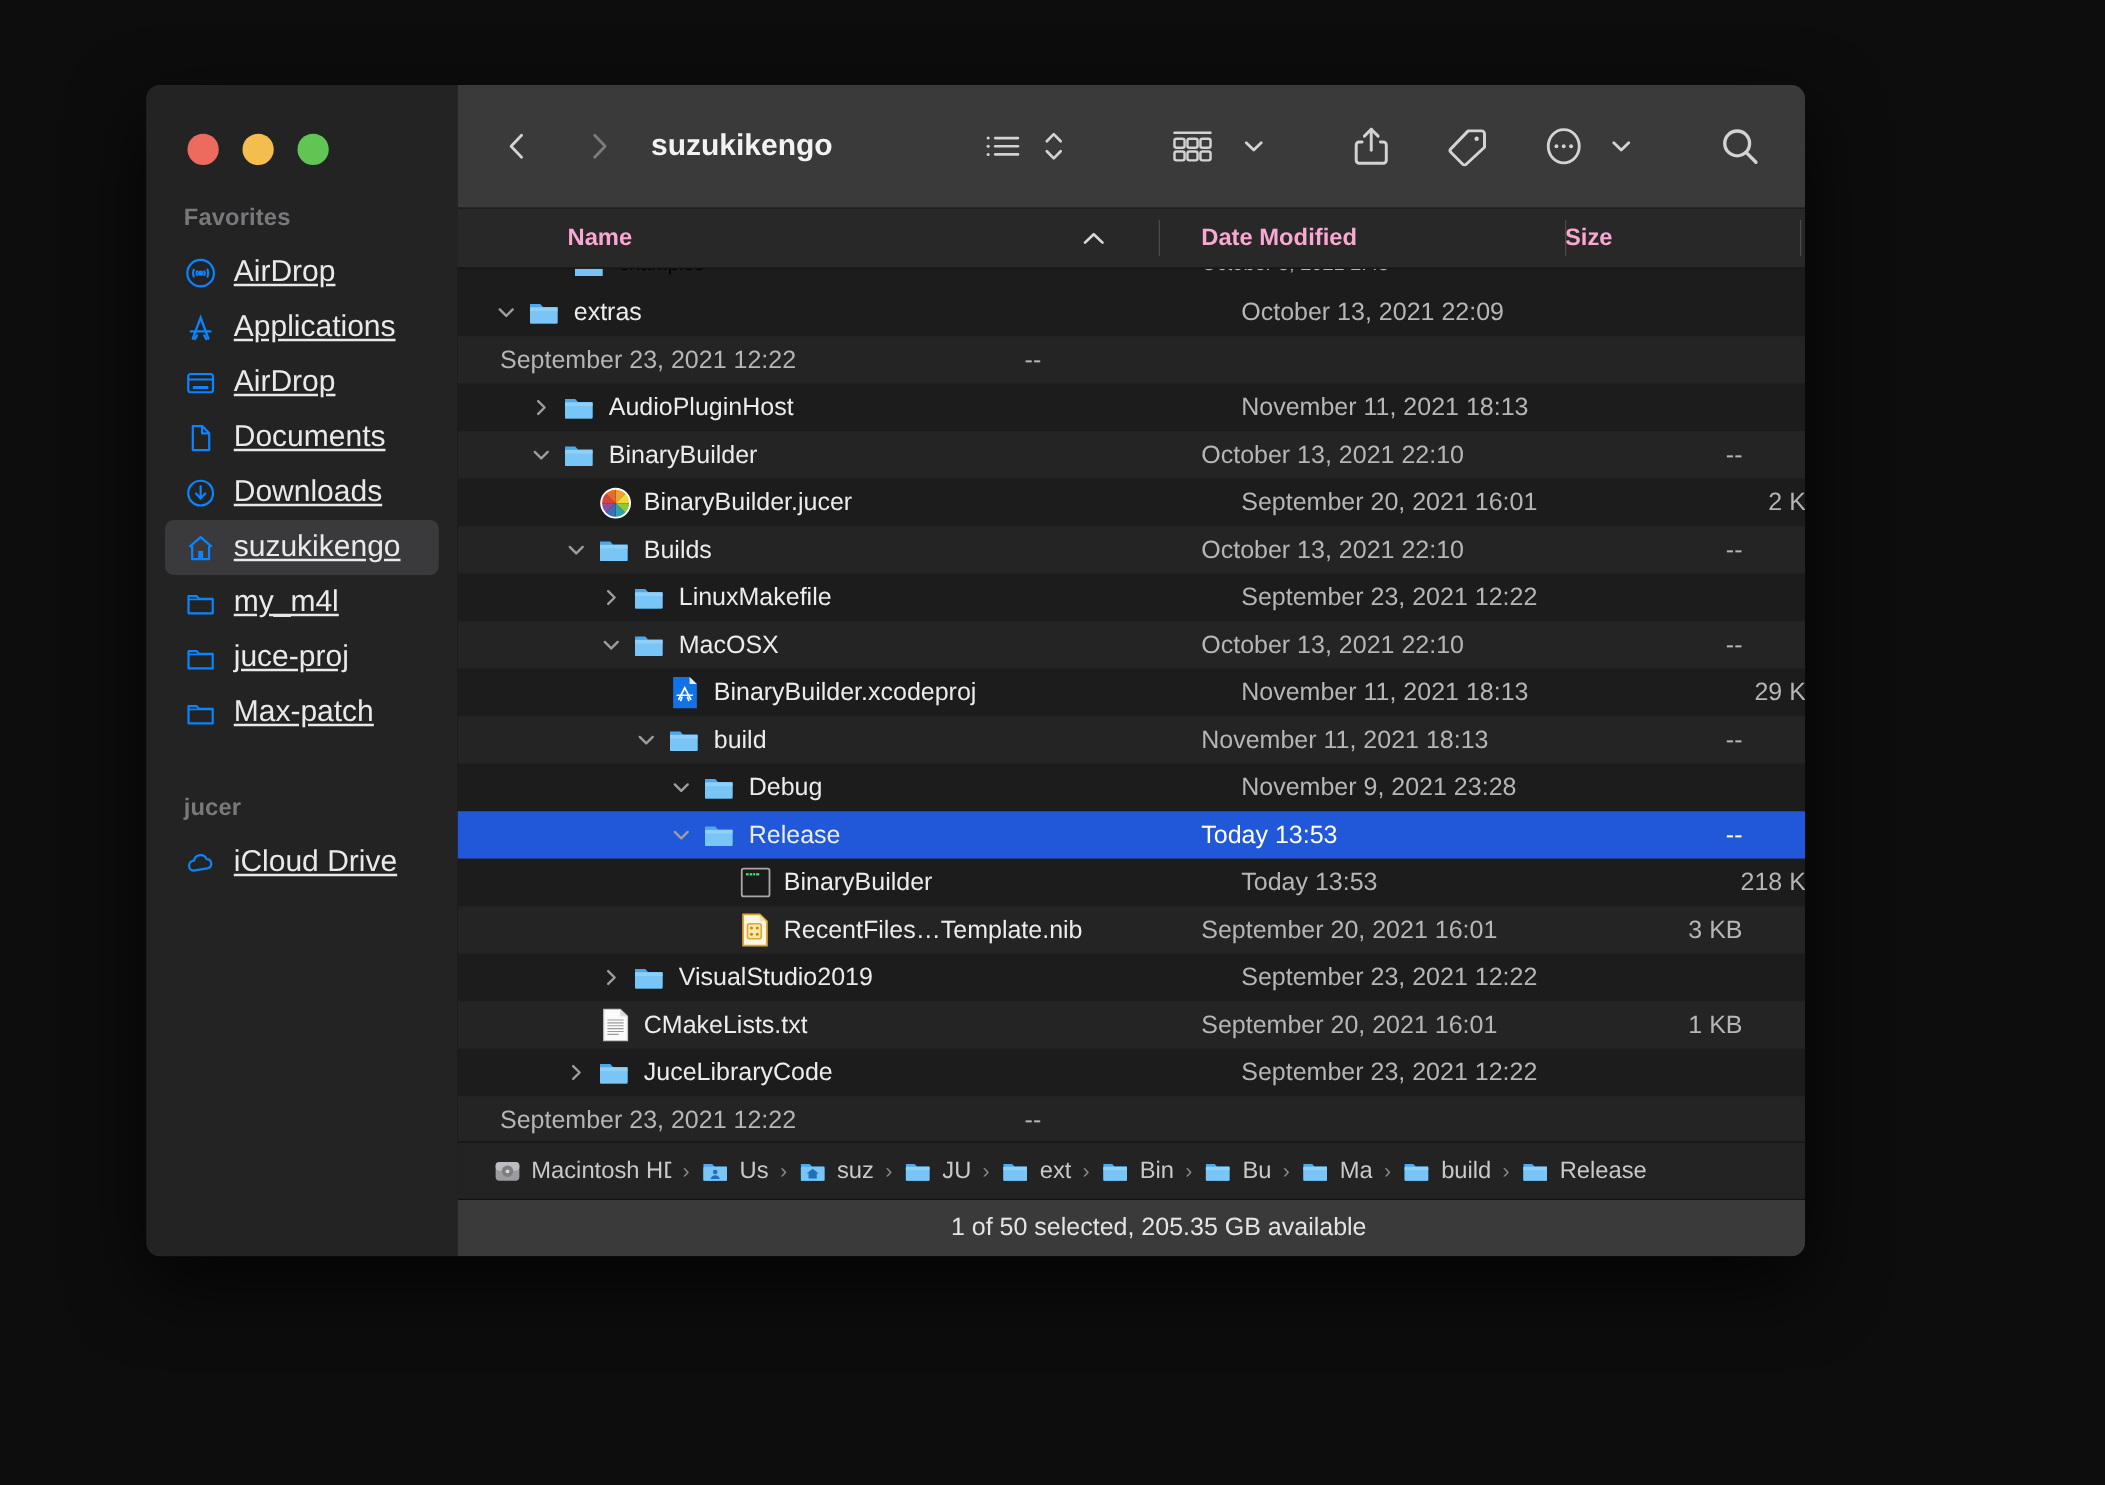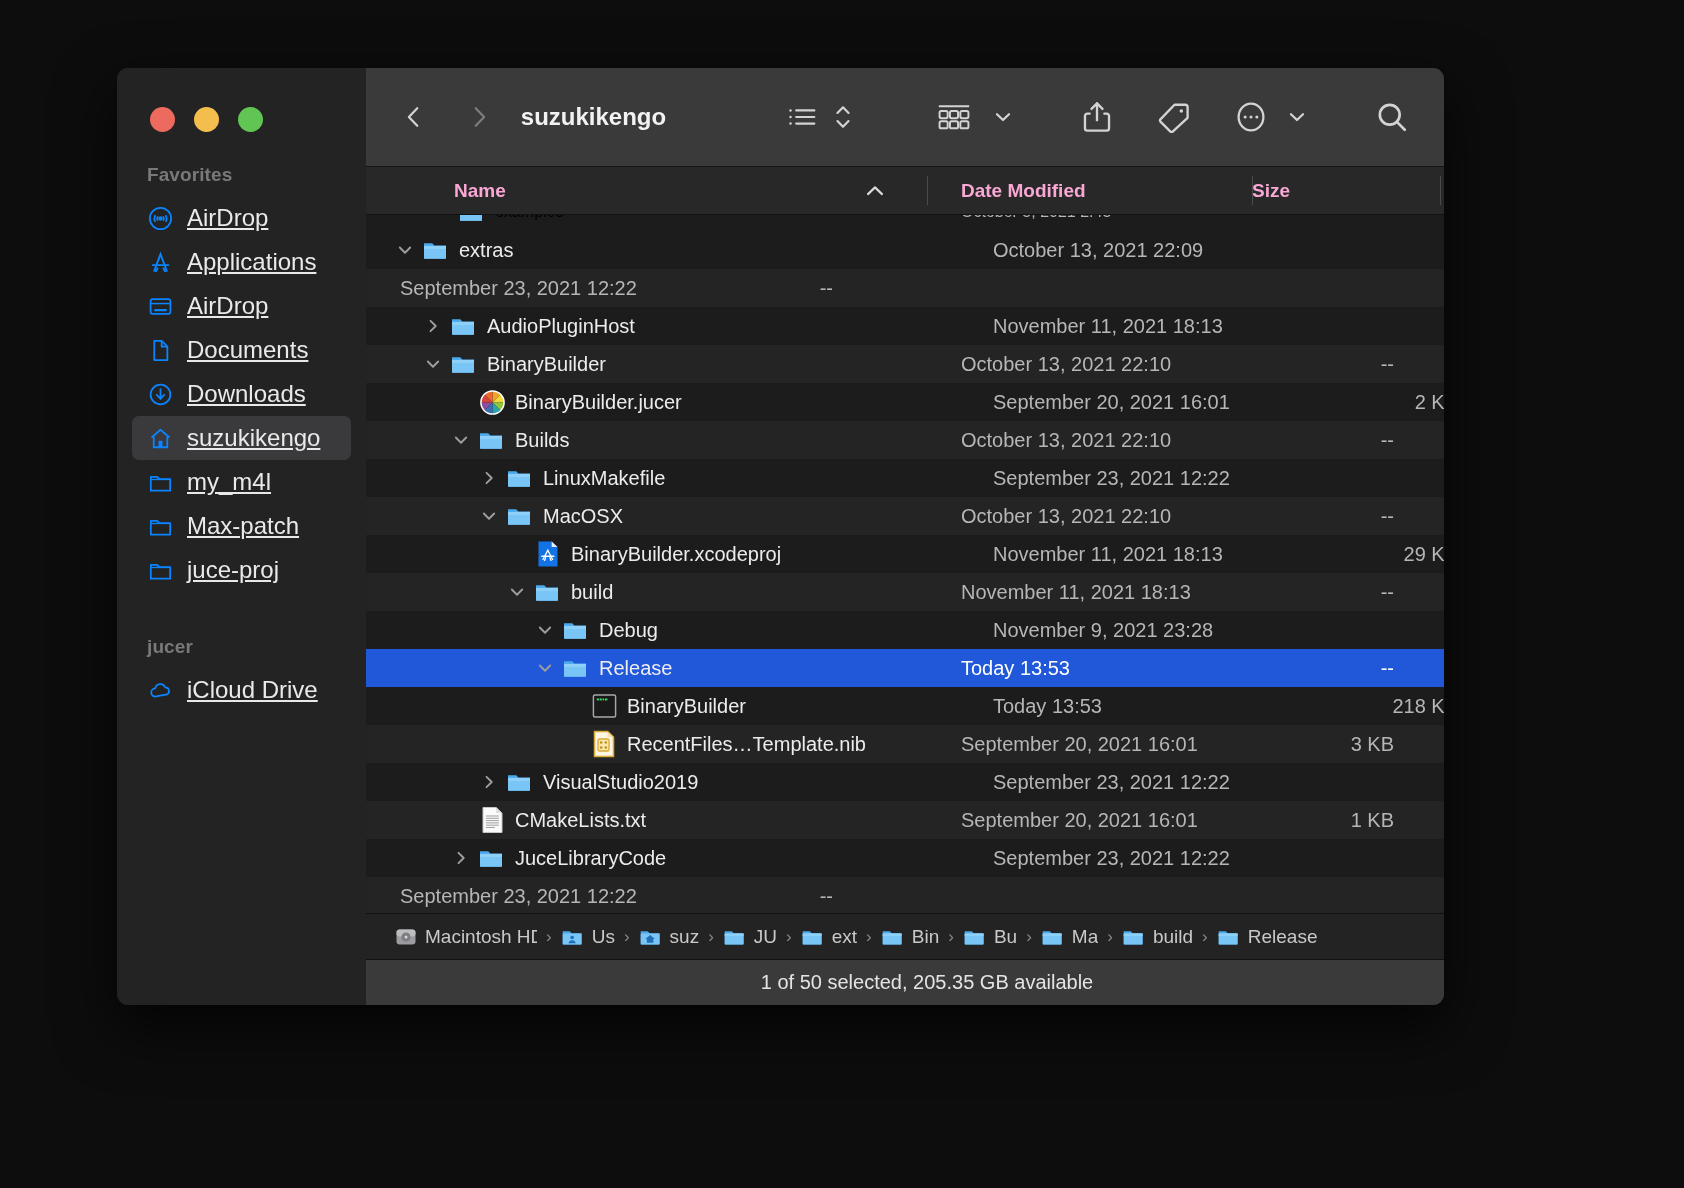--- a/index.html
+++ b/index.html
@@ -264,31 +264,31 @@
           <span class="side-label">my_m4l</span>
         </div>
 
         <div class="side-item">
           <span class="side-icon">
             <svg width="25" height="25" viewBox="0 0 24 24" fill="none" stroke="#0a84ff" stroke-width="1.7" stroke-linejoin="round">
               <path d="M2.7 6.6h6.2l1.9 2.2h10.5v11H2.7z"></path>
               <path d="M2.7 9.1h18.6" stroke-width="1.3"></path>
             </svg>
           </span>
-          <span class="side-label">Max-patch</span>
+          <span class="side-label">juce-proj</span>
         </div>
 
         <div class="side-item">
           <span class="side-icon">
             <svg width="25" height="25" viewBox="0 0 24 24" fill="none" stroke="#0a84ff" stroke-width="1.7" stroke-linejoin="round">
               <path d="M2.7 6.6h6.2l1.9 2.2h10.5v11H2.7z"></path>
               <path d="M2.7 9.1h18.6" stroke-width="1.3"></path>
             </svg>
           </span>
-          <span class="side-label">juce-proj</span>
+          <span class="side-label">Max-patch</span>
         </div>
       </div>
 
       <div class="group-icloud">
         <div class="side-header">jucer</div>
         <div class="side-item">
           <span class="side-icon">
             <svg width="25" height="25" viewBox="0 0 24 24" fill="none" stroke="#0a84ff" stroke-width="1.7" stroke-linejoin="round">
               <path d="M6.6 17.8a3.9 3.9 0 0 1 .35-7.78 5.1 5.1 0 0 1 9.72-1.1 3.6 3.6 0 0 1 .9 7.06 3 3 0 0 1-.6.06z"></path>
             </svg>

